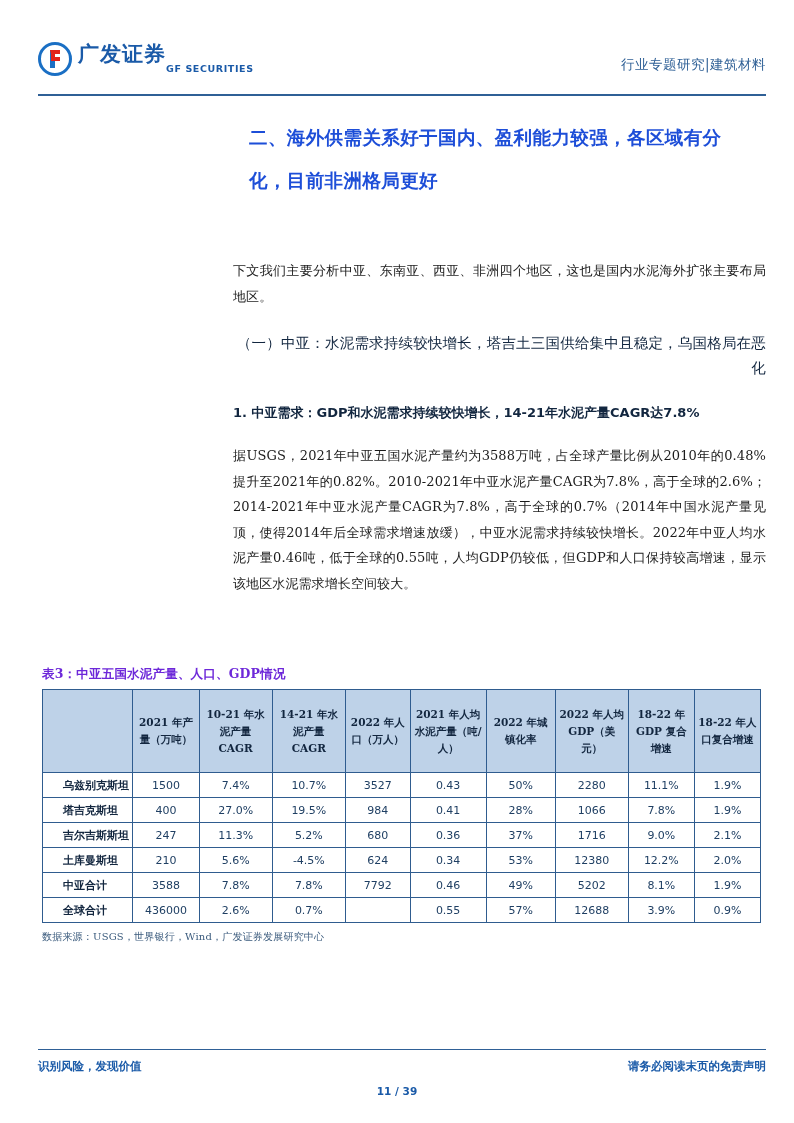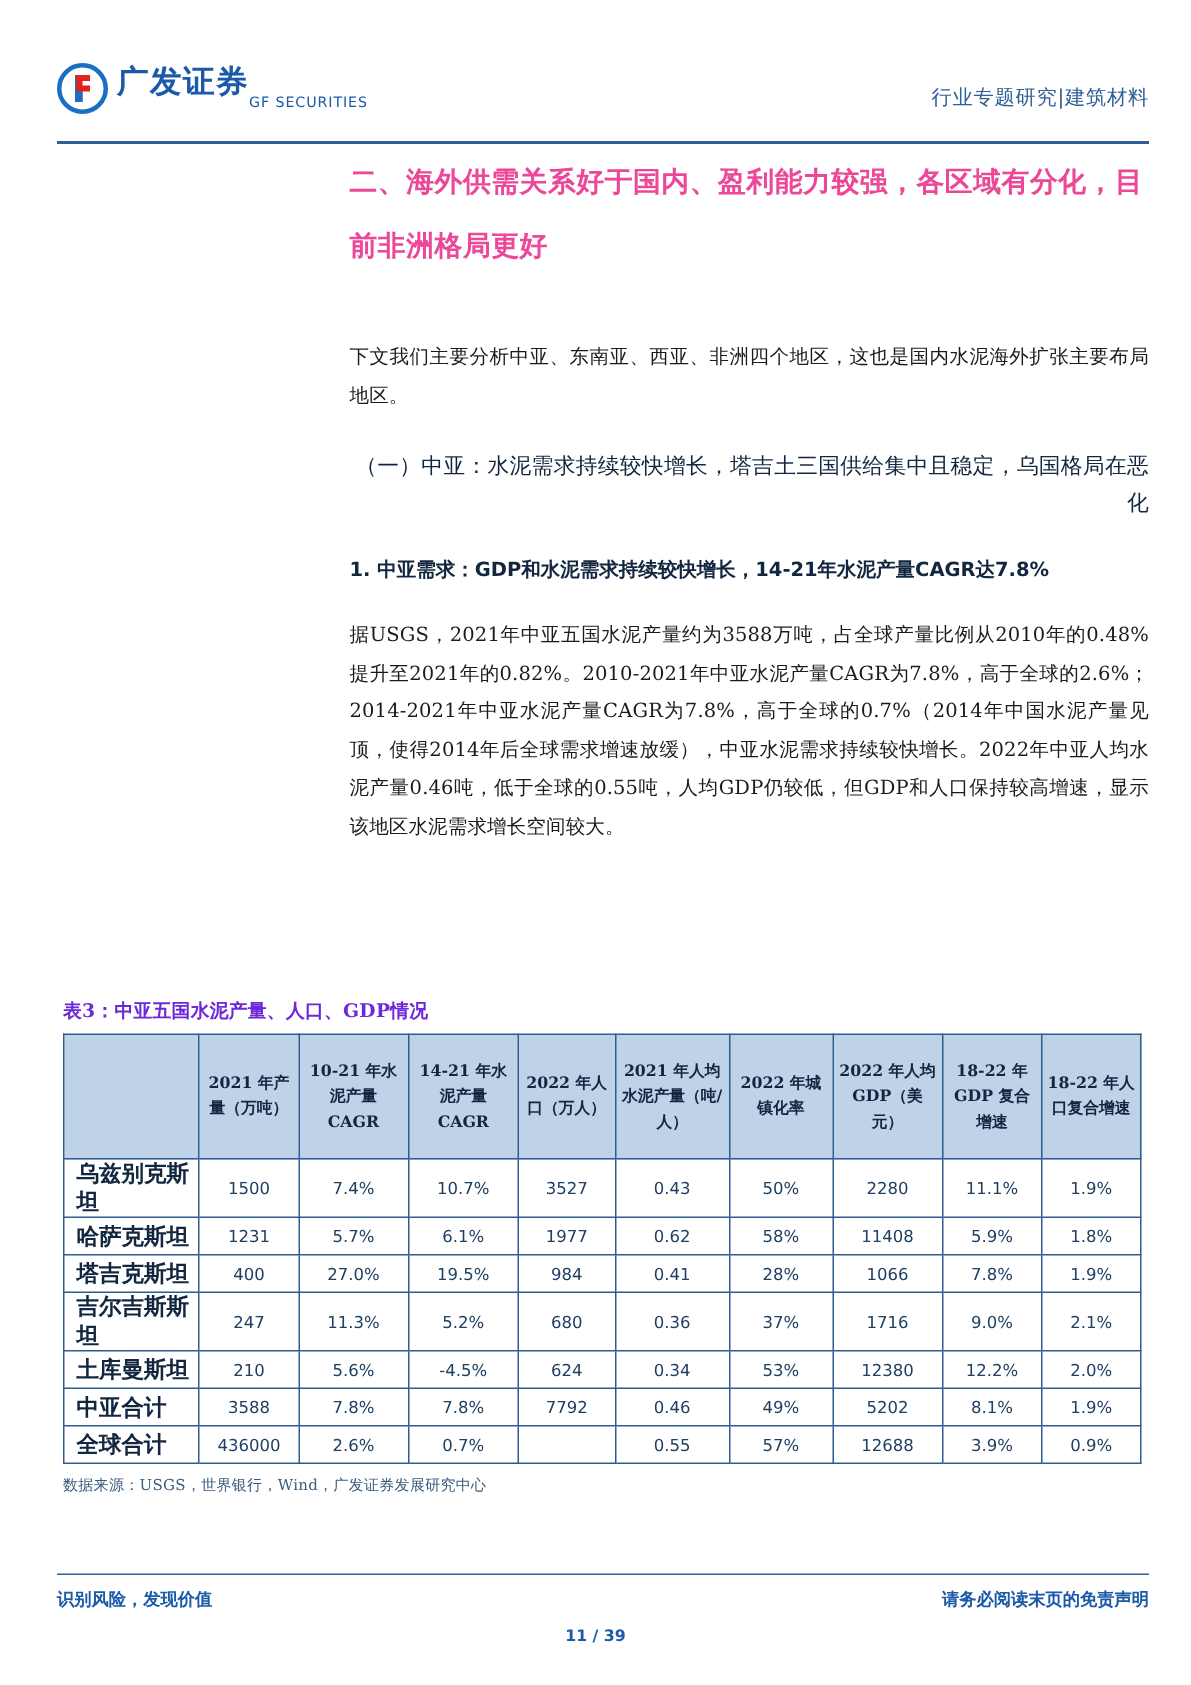--- a/index.html
+++ b/index.html
@@ -20,41 +20,41 @@
     position:absolute;left:38px;top:0px;
     display:flex;align-items:center;gap:6px;
   }
   .logo-mark{width:34px;height:34px;position:relative;flex:0 0 auto;}
   .logo-text{display:flex;flex-direction:row;line-height:1;}
   .logo-cn{
     font-family:"DejaVu Sans","Liberation Sans",sans-serif;
     font-size:21px;font-weight:bold;color:#1a5aa8;letter-spacing:1px;
   }
   .logo-en{
-    font-size:9.5px;font-weight:normal;color:#1a5aa8;letter-spacing:0.6px;
+    font-size:9.5px;font-weight:bold;color:#1a5aa8;letter-spacing:0.6px;
     margin-top:20px;
     text-align:center;
   }
   .header-right{
     position:absolute;right:28px;top:14px;
     font-size:13.5px;color:#2f6096;letter-spacing:0.5px;
   }
   .header-rule{
     position:absolute;left:38px;right:28px;top:94px;
     height:2px;background:#2f6096;
   }
 
   
   .content{
     position:absolute;left:233px;right:28px;top:100px;
   }
   h1.section-title{
-    margin:0;
-    font-family:"DejaVu Serif","Liberation Serif",serif;
-    font-size:18.5px;font-weight:bold;color:#ec4899;
+    margin:16px;
+    font-family:"DejaVu Serif","Liberation Serif",serif;
+    font-size:18.5px;font-weight:bold;color:#1d4ed8;
     line-height:43px;letter-spacing:0.4px;
   }
   p.body-text{
     margin:0;
     font-family:"DejaVu Serif","Liberation Serif",serif;
     font-size:13px;color:#1b1b1b;
     line-height:25.5px;text-align:justify;
     letter-spacing:0.1px;
   }
   .gap-a{height:18px;}
@@ -107,23 +107,23 @@
   table.data-table thead th.corner{background:#bed2e8;}
   table.data-table tbody td{
     height:24px;
     font-family:"DejaVu Sans","Liberation Sans",sans-serif;
     font-size:11px;
     color:#1f3f63;
   }
   table.data-table tbody td.rowlabel{
     font-family:"DejaVu Serif","Liberation Serif",serif;
     font-weight:bold;
-    font-size:15px;
+    font-size:11px;
     text-align:left;
-    padding-left:8px;
+    padding-left:20px;
     color:#12263f;
   }
   .table-source{
     font-family:"DejaVu Serif","Liberation Serif",serif;
     font-size:10px;color:#3b5b7d;
     margin-top:7px;letter-spacing:0.2px;
   }
 
   
   .footer-rule{
@@ -212,32 +212,20 @@
             <td>7.4%</td>
             <td>10.7%</td>
             <td>3527</td>
             <td>0.43</td>
             <td>50%</td>
             <td>2280</td>
             <td>11.1%</td>
             <td>1.9%</td>
           </tr>
           <tr>
-            <td class="rowlabel">哈萨克斯坦</td>
-            <td>1231</td>
-            <td>5.7%</td>
-            <td>6.1%</td>
-            <td>1977</td>
-            <td>0.62</td>
-            <td>58%</td>
-            <td>11408</td>
-            <td>5.9%</td>
-            <td>1.8%</td>
-          </tr>
-          <tr>
             <td class="rowlabel">塔吉克斯坦</td>
             <td>400</td>
             <td>27.0%</td>
             <td>19.5%</td>
             <td>984</td>
             <td>0.41</td>
             <td>28%</td>
             <td>1066</td>
             <td>7.8%</td>
             <td>1.9%</td>

